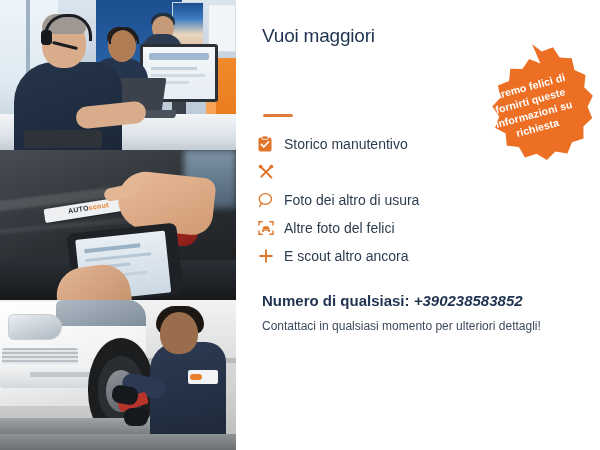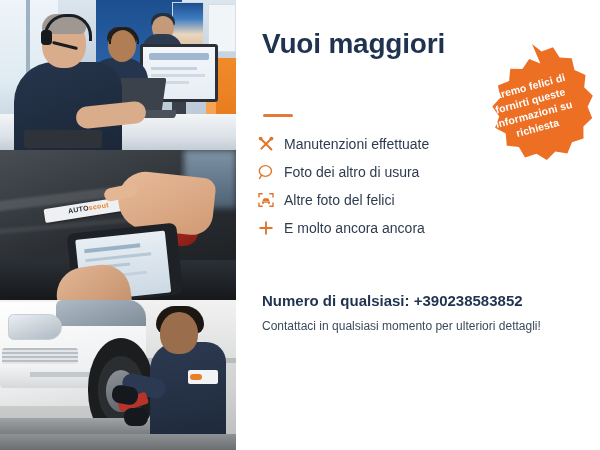--- a/index.html
+++ b/index.html
@@ -327,25 +327,25 @@
   
   .panel {
     position: absolute;
     left: 236px; top: 0;
     width: 364px; height: 450px;
     background: #ffffff;
   }
 
   .heading {
     position: absolute;
-    left: 26px; top: 28px;
+    left: 26px; top: 20px;
     width: 220px;
-    font-size: 28px;
+    font-size: 19px;
     line-height: 32px;
-    font-weight: bold;
+    font-weight: normal;
     color: #1f3350;
     letter-spacing: -0.2px;
   }
   .heading-rule {
     position: absolute;
     left: 27px; top: 114px;
     width: 30px; height: 3px;
     background: #e07b3c;
     border-radius: 2px;
   }
@@ -402,21 +402,21 @@
   }
 
   .phone-line {
     position: absolute;
     left: 26px; top: 292px;
     font-size: 15px;
     font-weight: bold;
     color: #1f3350;
     white-space: nowrap;
   }
-  .phone-line .num { color: #1f3350; }
+  .phone-line .num { color: #1f3350; font-style: italic; }
 
   .contact-note {
     position: absolute;
     left: 26px; top: 317px;
     width: 320px;
     font-size: 12px;
     line-height: 18px;
     color: #3c4a5c;
   }
 </style>
@@ -534,34 +534,43 @@
       <svg class="badge-icon" viewBox="0 0 24 20">
         <path d="M3.2 12.5V10a8.8 8.8 0 0 1 17.6 0v2.5" fill="none" stroke="#ffffff" stroke-width="2.1" stroke-linecap="round"></path>
         <rect x="1.2" y="11.2" width="4.6" height="7.2" rx="2.1" fill="#ffffff"></rect>
         <rect x="18.2" y="11.2" width="4.6" height="7.2" rx="2.1" fill="#ffffff"></rect>
       </svg>
       <div class="badge-text">Saremo felici di fornirti queste informazioni su richiesta</div>
     </div>
 
     <div class="features">
 
+      <div class="feat">
+        <span class="feat-icon">
+          <svg width="14" height="16" viewBox="0 0 14 16">
+            <rect x="0.5" y="1.5" width="13" height="14" rx="2" fill="#e0752a"></rect>
+            <rect x="4" y="0" width="6" height="3.4" rx="1" fill="#e0752a" stroke="#ffffff" stroke-width="0.8"></rect>
+            <path d="M3.4 8.4l2.4 2.6 4.6-5" fill="none" stroke="#ffffff" stroke-width="1.7" stroke-linecap="round" stroke-linejoin="round"></path>
+          </svg>
+        </span>
+        <span class="feat-label">Storico manutentivo</span>
+      </div>
 
       <div class="feat">
         <span class="feat-icon">
           <svg width="16" height="16" viewBox="0 0 16 16">
             <g stroke="#e0752a" stroke-width="2" stroke-linecap="round">
               <path d="M3 3 L12.6 12.6"></path>
               <path d="M13 3 L3.4 12.6"></path>
             </g>
             <circle cx="2.6" cy="2.6" r="1.9" fill="#e0752a"></circle>
             <circle cx="13.4" cy="2.6" r="1.9" fill="#e0752a"></circle>
             <path d="M12.2 11.2 L14.6 13.6 L13.4 14.8 L11 12.4z" fill="#e0752a"></path>
           </svg>
         </span>
-        <span class="feat-label">Manutenzioni effettuate</span>
       </div>
 
       <div class="feat">
         <span class="feat-icon">
           <svg width="16" height="16" viewBox="0 0 16 16">
             <ellipse cx="7.4" cy="7" rx="6.1" ry="5.4" fill="none" stroke="#e0752a" stroke-width="1.4"></ellipse>
             <path d="M3.6 11.2 L1.6 14.4" fill="none" stroke="#e0752a" stroke-width="1.4" stroke-linecap="round"></path>
           </svg>
         </span>
         <span class="feat-label">Foto dei altro di usura</span>
@@ -585,21 +594,21 @@
 
       <div class="feat">
         <span class="feat-icon">
           <svg width="16" height="16" viewBox="0 0 16 16">
             <g stroke="#e0752a" stroke-width="1.9" stroke-linecap="round">
               <path d="M8 2.2V13.8"></path>
               <path d="M2.2 8H13.8"></path>
             </g>
           </svg>
         </span>
-        <span class="feat-label">E molto ancora ancora</span>
+        <span class="feat-label">E scout altro ancora</span>
       </div>
     </div>
 
     <div class="phone-line">
       <span>Numero di qualsiasi:</span>
       <span class="num">+390238583852</span>
     </div>
 
     <div class="contact-note">
       <div>Contattaci in qualsiasi momento per ulteriori dettagli!</div>

